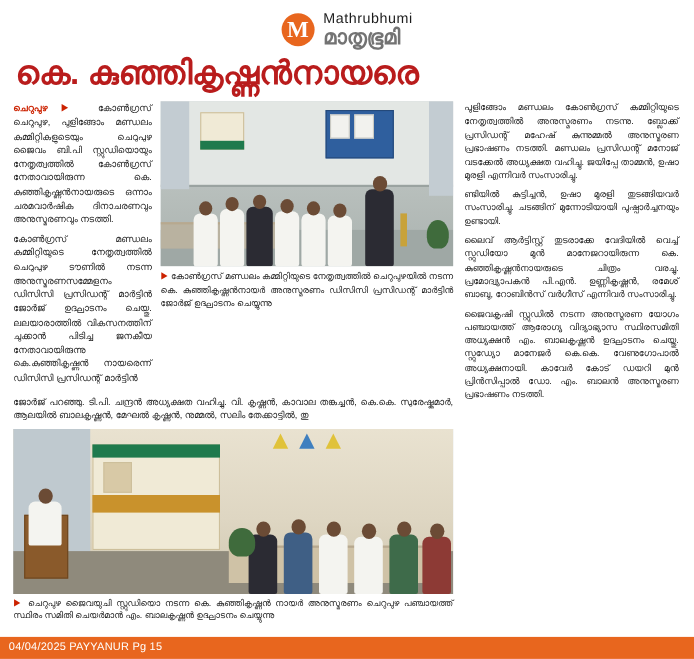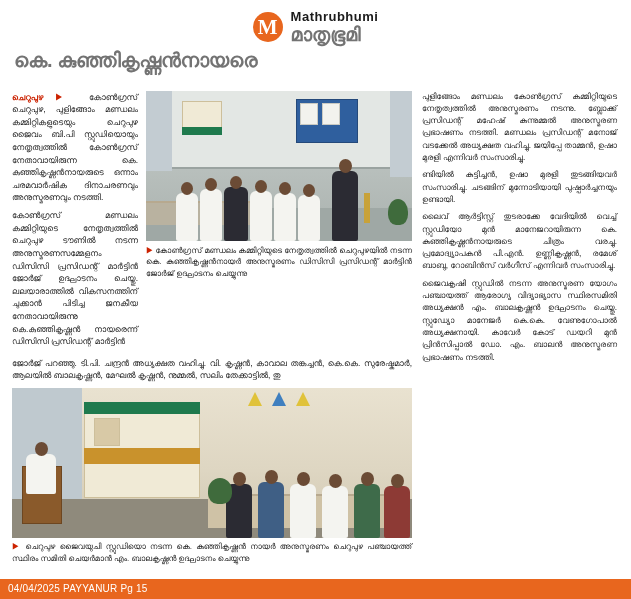--- a/index.html
+++ b/index.html
@@ -36,39 +36,39 @@
     text-align: center;
     font-family: "Liberation Serif", serif;
   }
   .logo-text-wrap {
     display: flex;
     flex-direction: column;
     line-height: 1;
   }
   .logo-text-en {
     font-size: 13px;
-    font-weight: bold;
+    font-weight: normal;
     letter-spacing: 0.5px;
     color: #1b1b1b;
     text-align: right;
   }
   .logo-text-ml {
     font-size: 19px;
     font-weight: bold;
     color: #737373;
     margin-top: 2px;
   }
 
   
   .headline {
-    padding: 2px 14px 17px 14px;
-    font-size: 20px;
+    padding: 2px 14px 6px 14px;
+    font-size: 30px;
     font-weight: bold;
     line-height: 1.28;
-    color: #737373;
+    color: #b91c1c;
     letter-spacing: -0.3px;
   }
 
   
   .body-area {
     position: relative;
     display: flex;
     gap: 10px;
     padding: 0 12px;
   }

